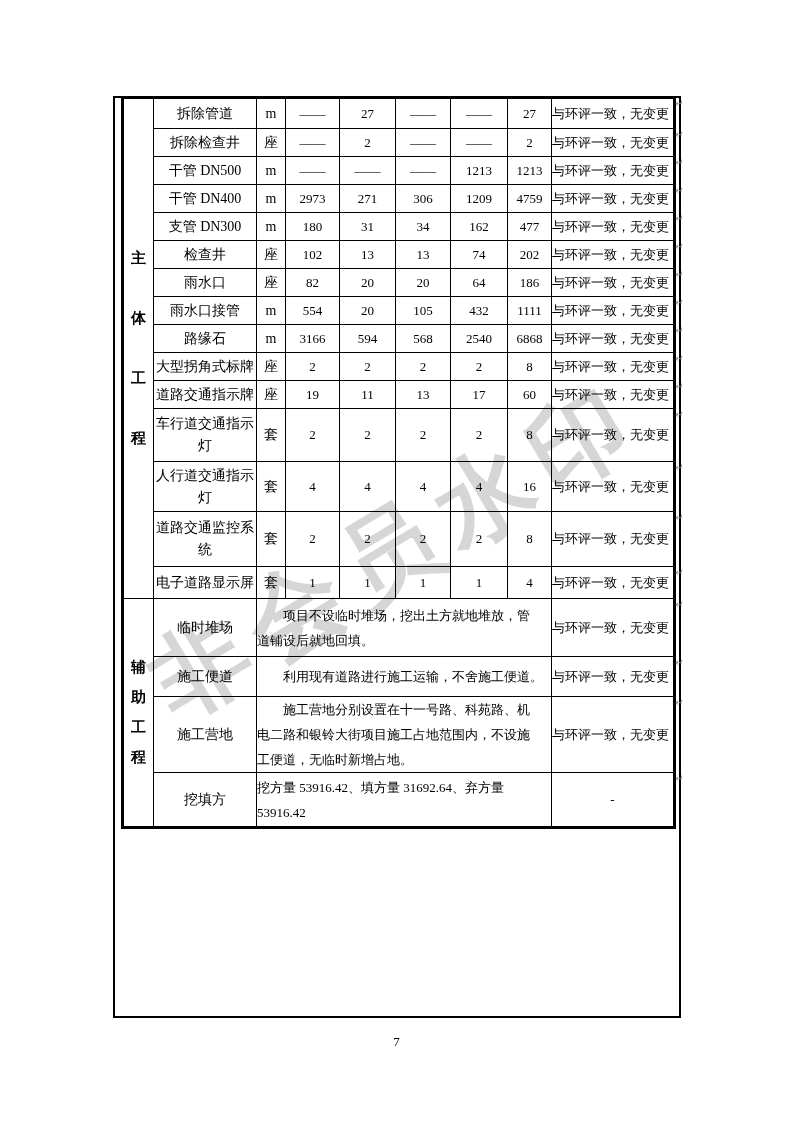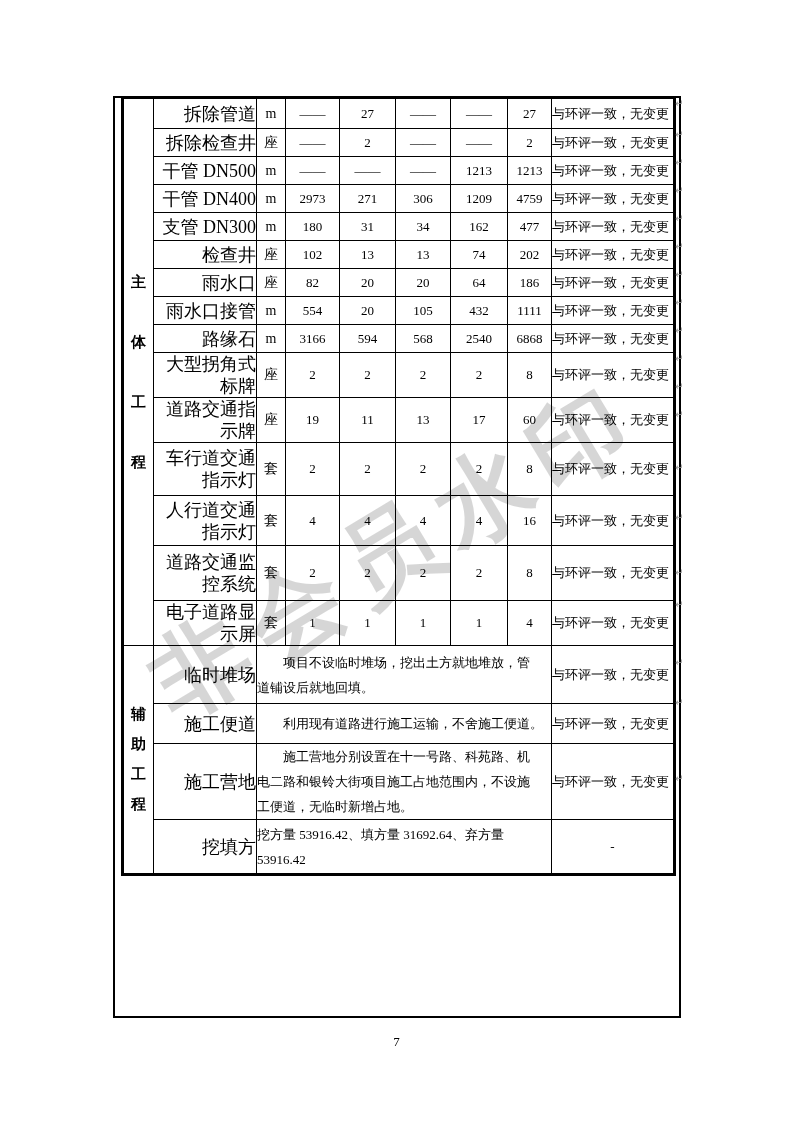--- a/index.html
+++ b/index.html
@@ -50,21 +50,21 @@
     overflow:hidden;
   }
   table.main{border:3px solid #000;}
   td.cat{font-weight:bold;font-size:15px;}
   .catwrap{
     display:flex;flex-direction:column;
     align-items:center;justify-content:center;
     height:100%;
   }
   td.name{
-    text-align:right;font-size:18px;line-height:22px;
+    text-align:center;font-size:14px;line-height:22px;
     padding:0 1px;
   }
   td.unit{text-align:center;font-size:14px;}
   td.num{text-align:center;font-size:13px;}
   td.content{
     font-size:13px;
     line-height:25px;
     text-align:justify;
     text-indent:2em;
     white-space:pre-line;

